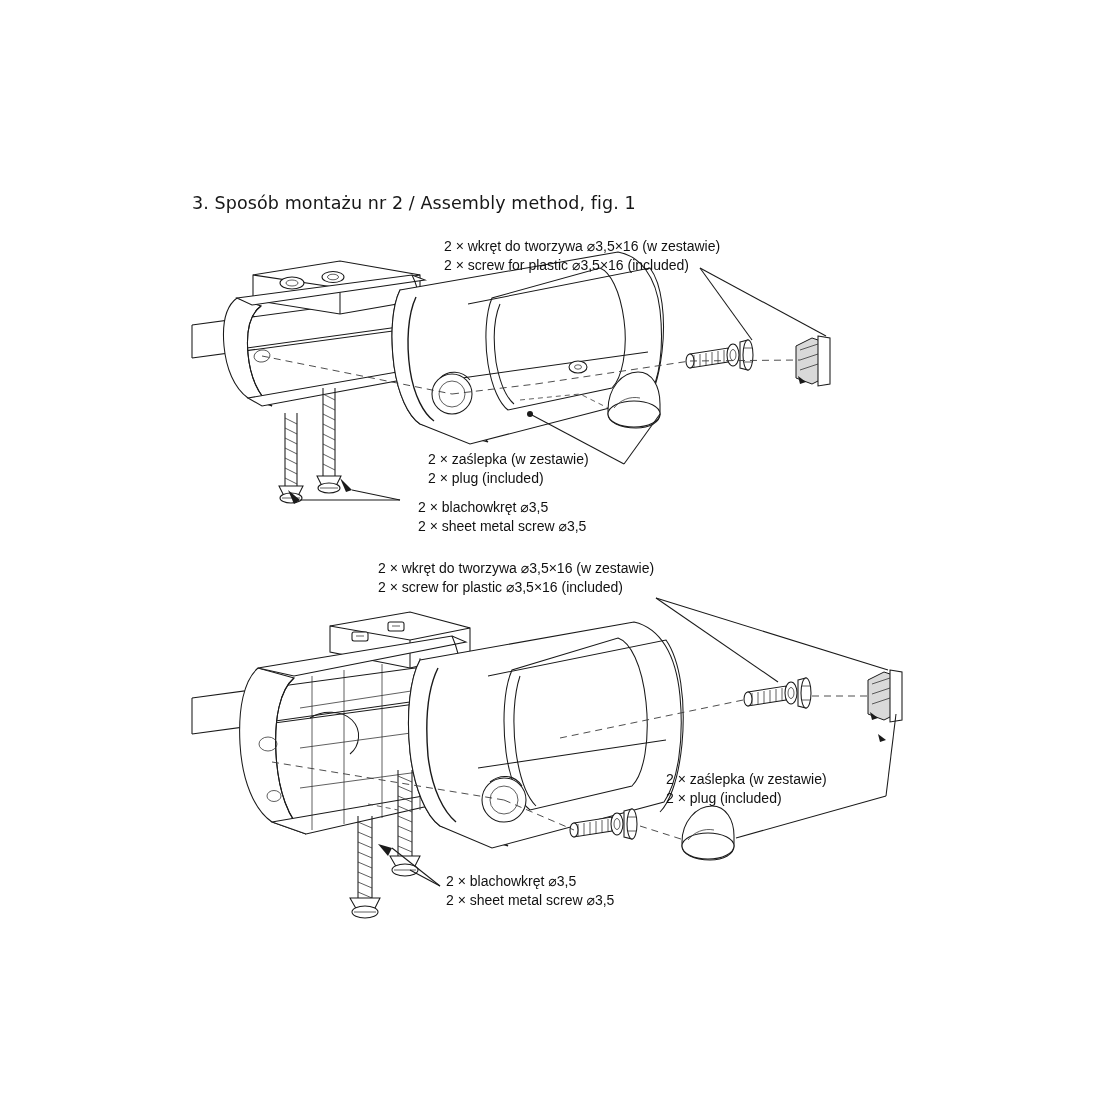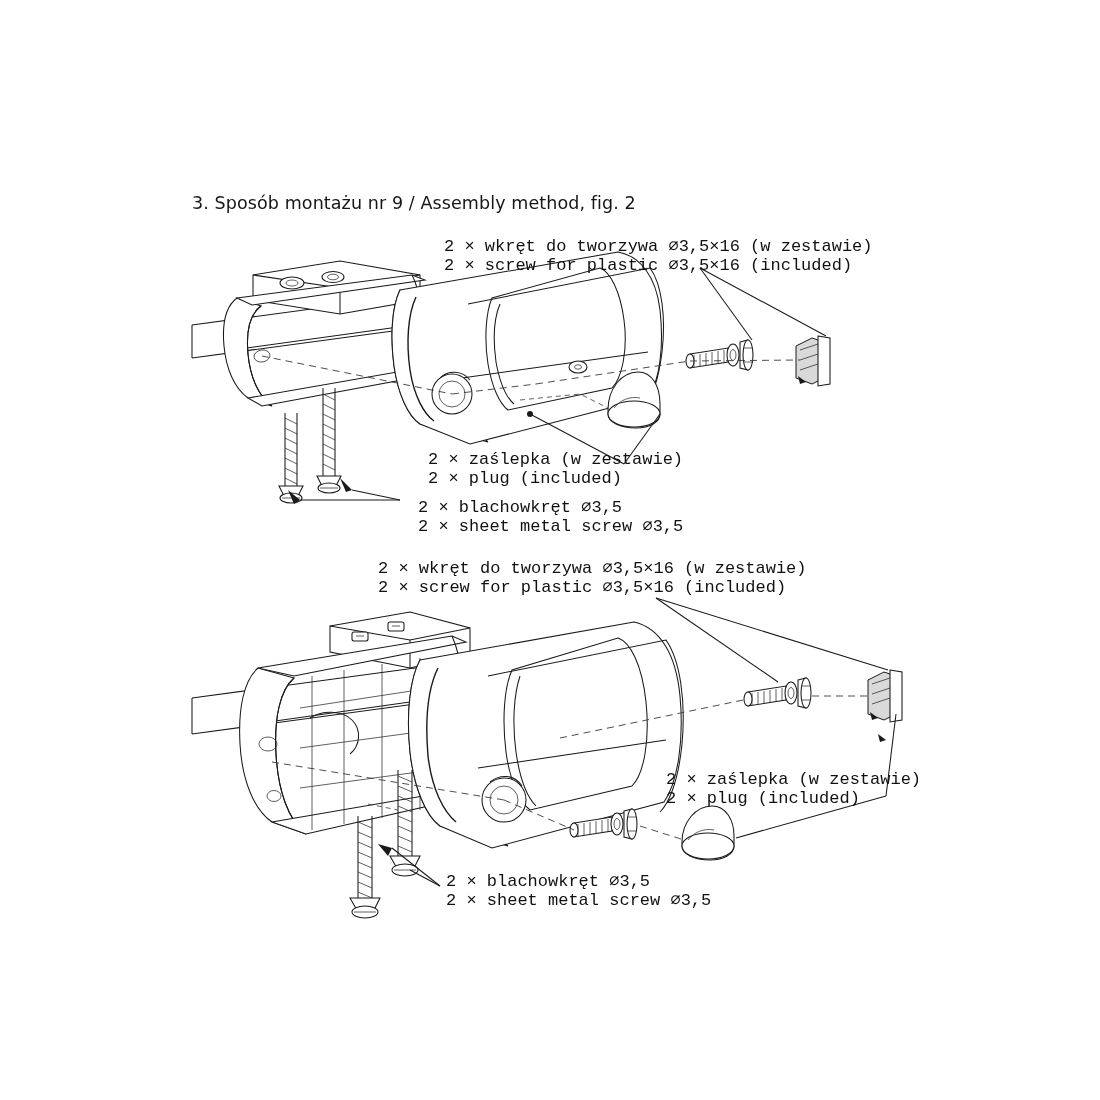--- a/index.html
+++ b/index.html
@@ -34,45 +34,45 @@
   .figure {
     position: absolute;
     left: 0;
     width: 1100px;
   }
   #figure-top { top: 228px; height: 310px; }
   #figure-bottom { top: 548px; height: 390px; }
 
   .callout {
     position: absolute;
-    font-size: 17px;
+    font-size: 14px;
     line-height: 19px;
     color: #111;
     white-space: nowrap;
-    font-family: Liberation Mono, monospace;
+    font-family: Liberation Sans, sans-serif;
   }
   .callout .ln { display: block; }
 
   svg { display: block; overflow: visible; }
   .ln-thin { fill: none; stroke: #1a1a1a; stroke-width: 1.05; }
   .ln-med  { fill: none; stroke: #1a1a1a; stroke-width: 1.4; }
   .ln-hair { fill: none; stroke: #2b2b2b; stroke-width: 0.75; }
   .dash    { fill: none; stroke: #3a3a3a; stroke-width: 0.9; stroke-dasharray: 7 5; }
   .dashs   { fill: none; stroke: #3a3a3a; stroke-width: 0.8; stroke-dasharray: 5 4; }
   .lead    { fill: none; stroke: #1a1a1a; stroke-width: 1.05; }
   .fillw   { fill: #ffffff; stroke: #1a1a1a; stroke-width: 1.05; }
   .filld   { fill: #d9d9d9; stroke: #1a1a1a; stroke-width: 1.0; }
   .fillk   { fill: #1a1a1a; stroke: none; }
 </style>
 </head>
 <body>
 
 <div class="page">
 
-  <div class="section-title">3. Sposób montażu nr 9 / Assembly method, fig. 2</div>
+  <div class="section-title">3. Sposób montażu nr 2 / Assembly method, fig. 1</div>
 
   <div class="figure" id="figure-top">
     <svg width="1100" height="310" viewBox="0 0 1100 310">
 
       <g>
         <path class="ln-thin" d="M192,97 L430,65"></path>
         <path class="ln-thin" d="M192,130 L430,98"></path>
         <path class="ln-thin" d="M192,97 L192,130"></path>
         <path class="ln-thin" d="M232,122 L420,96"></path>
       </g>

